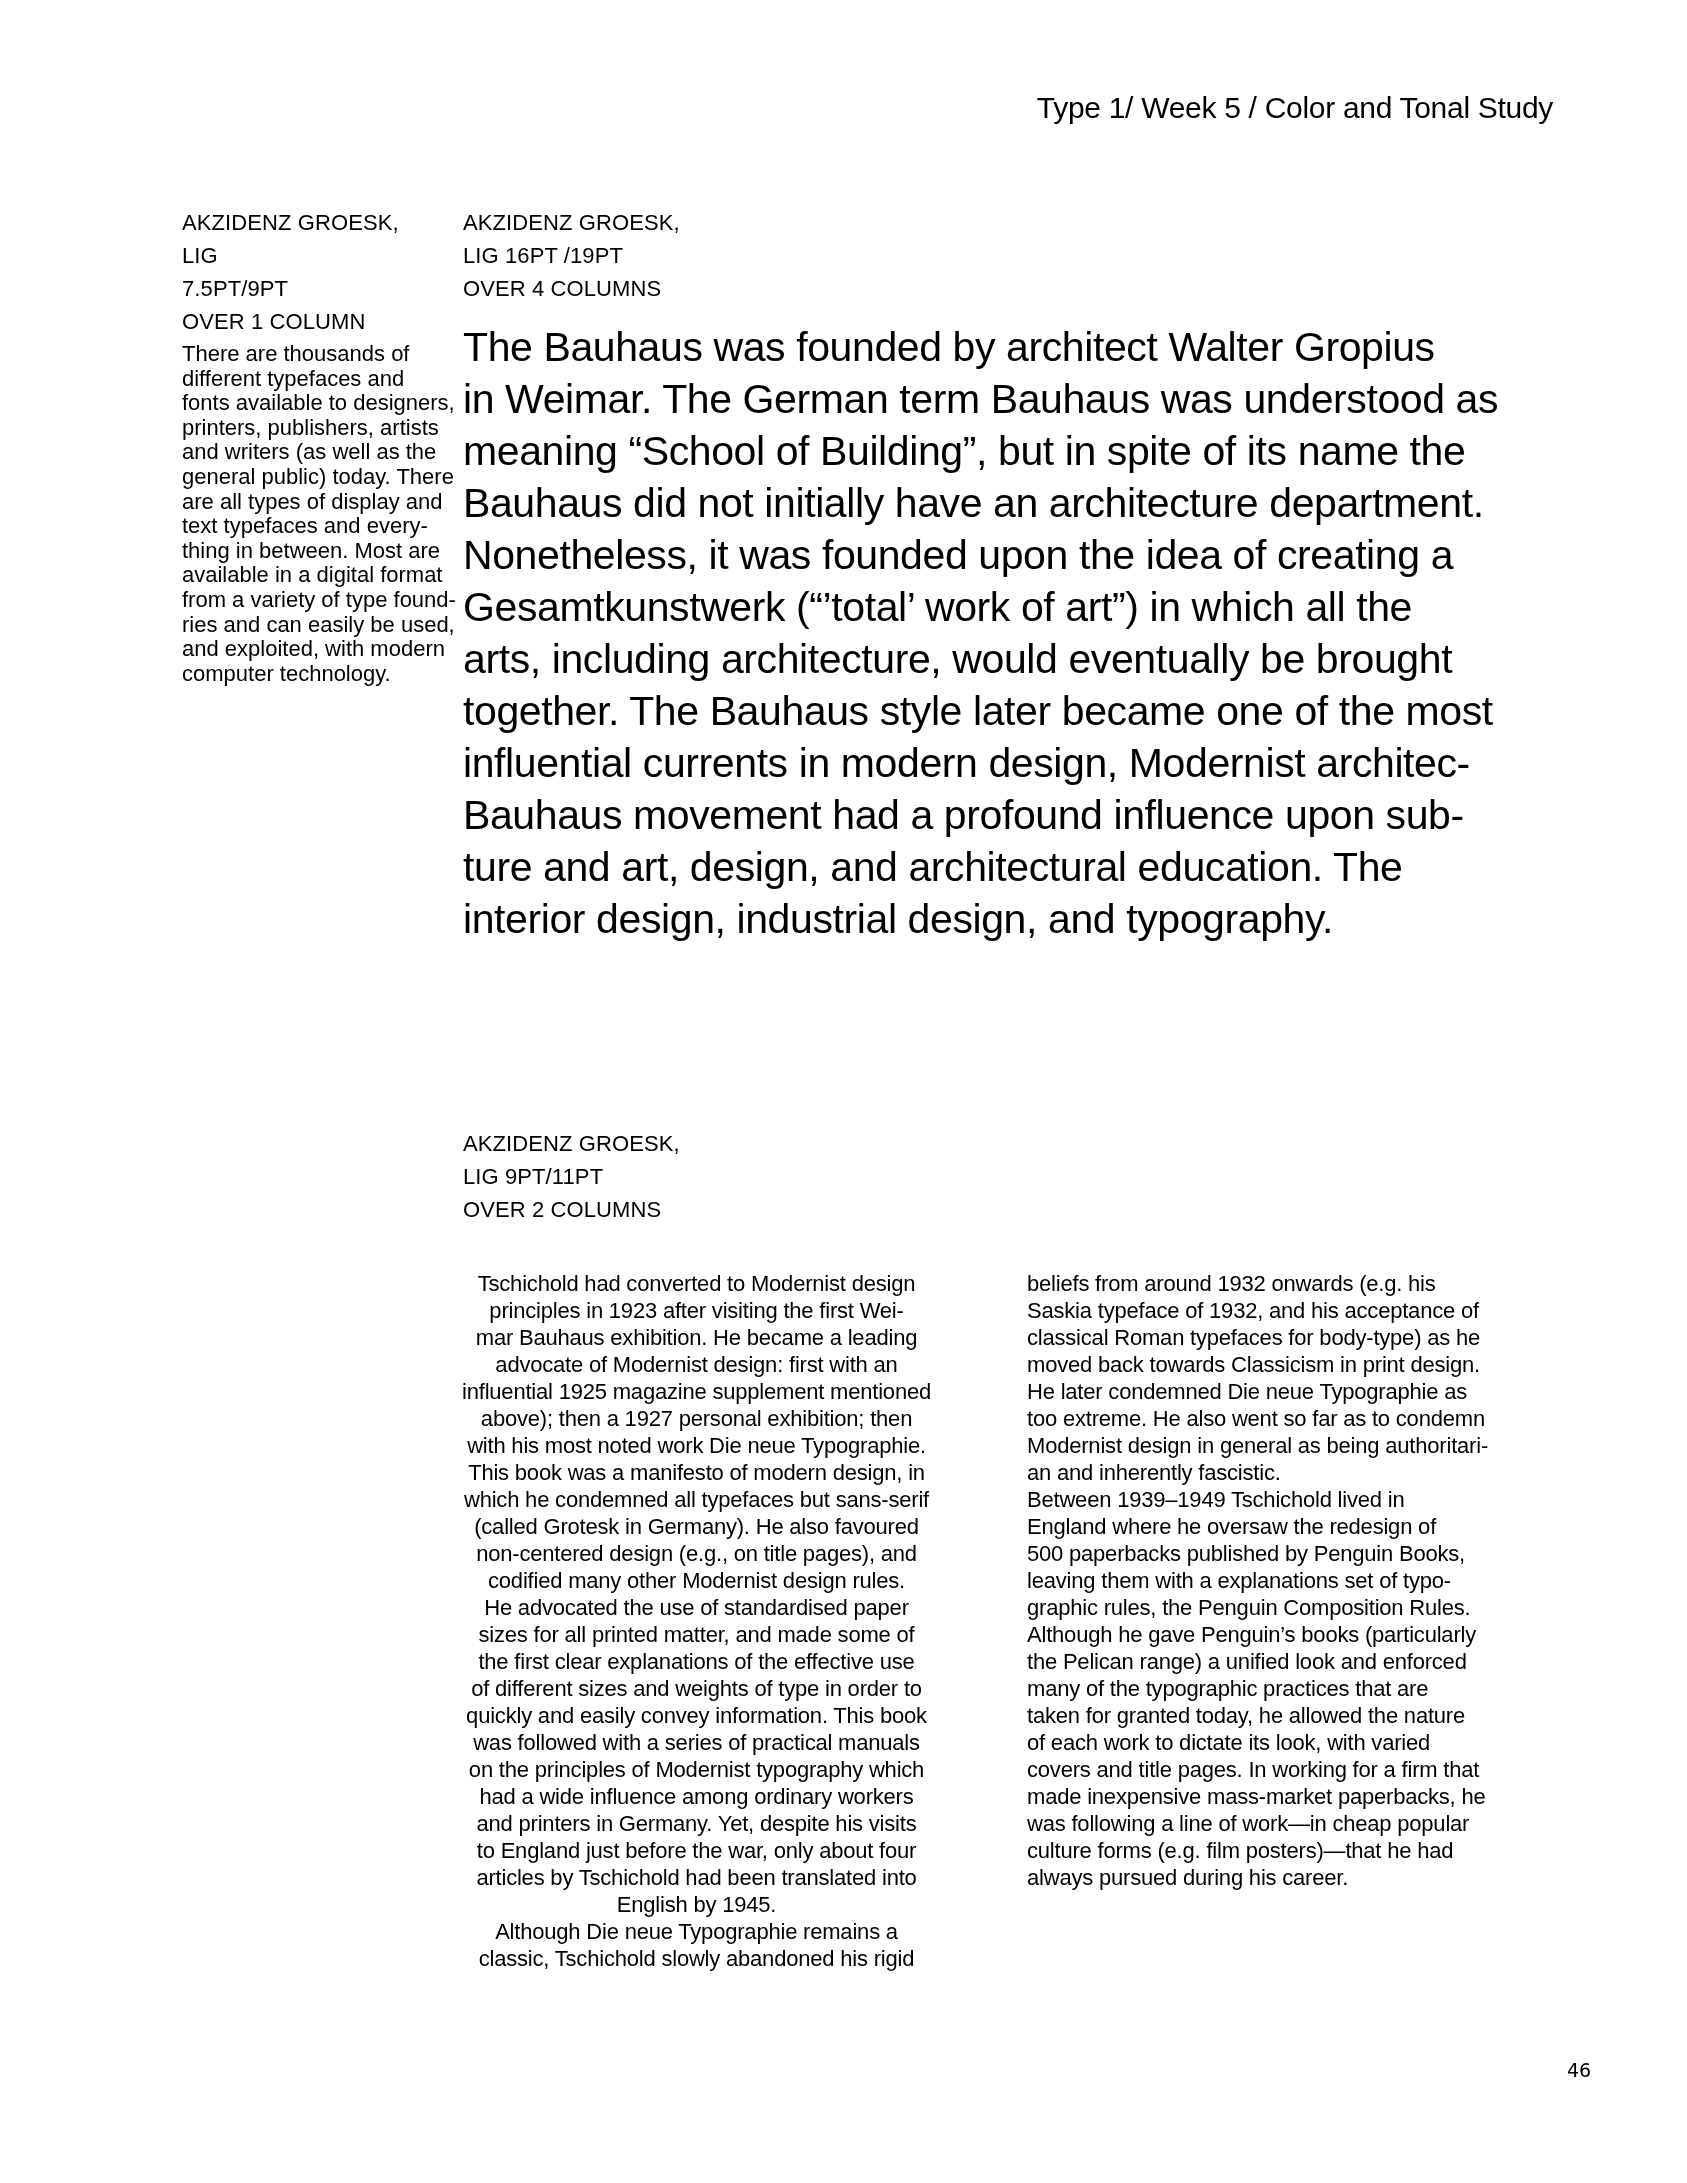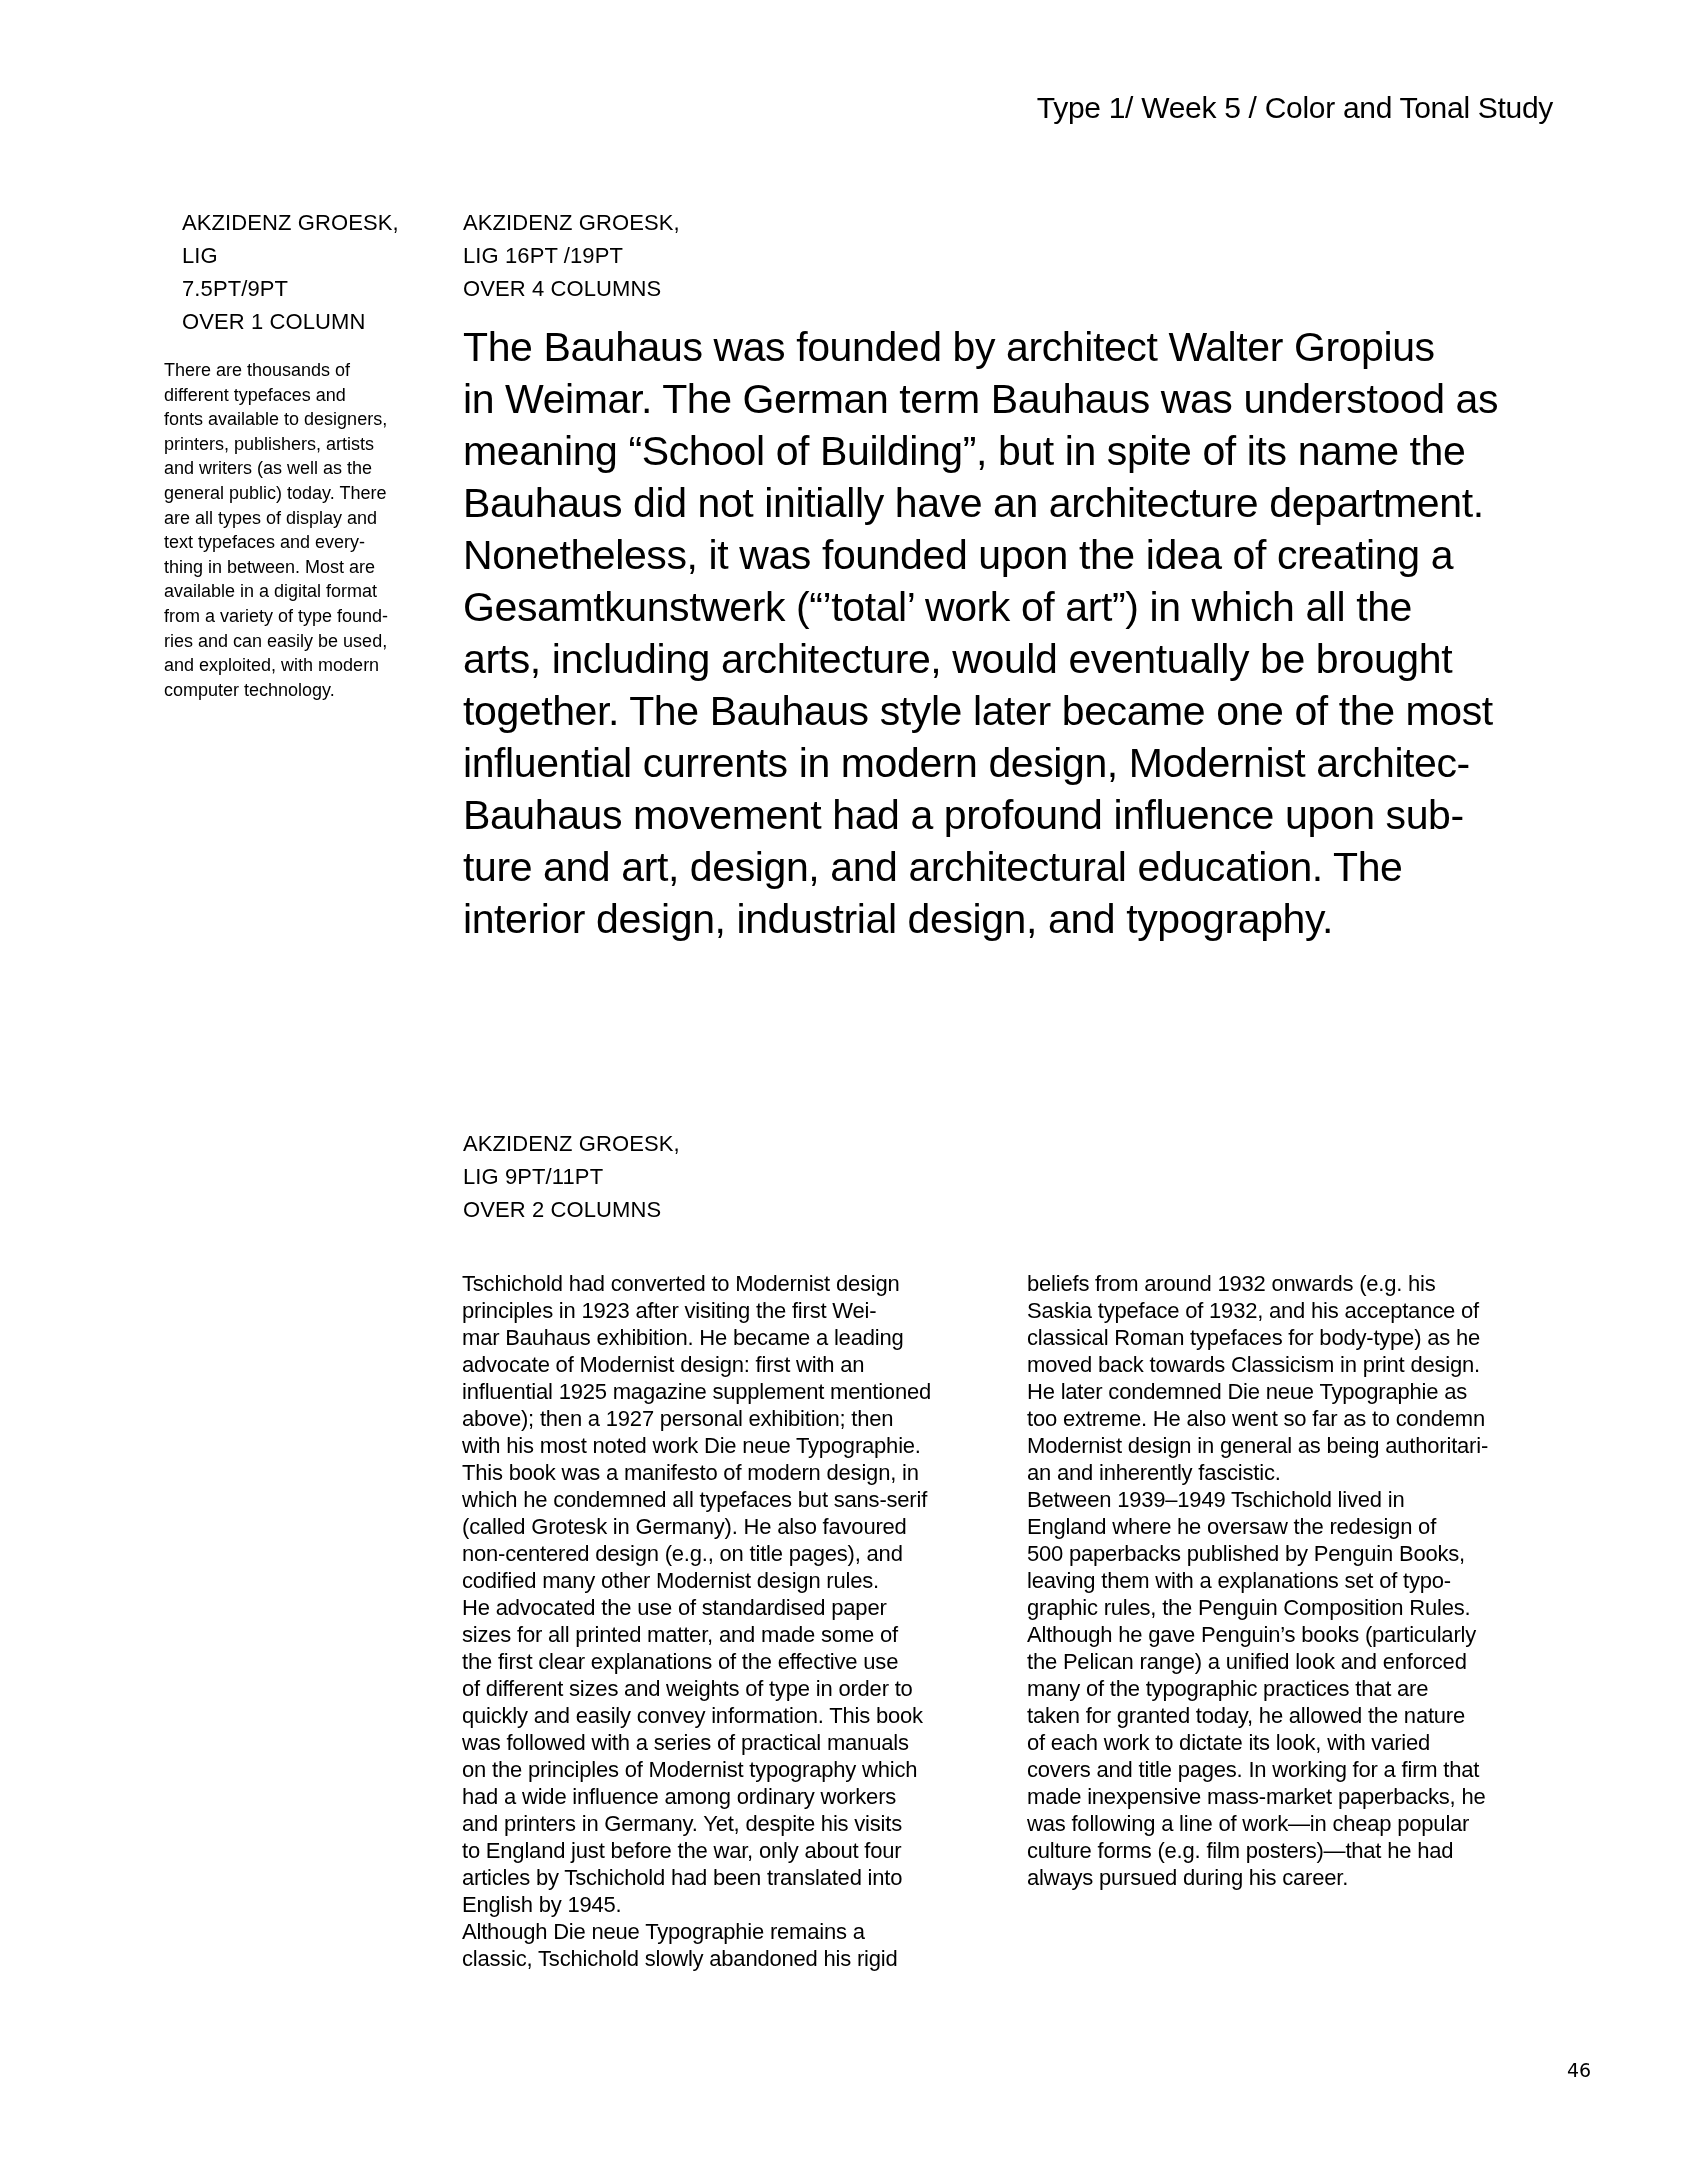--- a/index.html
+++ b/index.html
@@ -30,26 +30,25 @@
       line-height: 33px;
       letter-spacing: 0.1px;
     }
     .spec div { white-space: nowrap; }
     .spec-1 { left: 182px; top: 206px; }
     .spec-2 { left: 463px; top: 206px; }
     .spec-3 { left: 463px; top: 1127px; }
 
     .small-body {
       position: absolute;
-      left: 164px;
+      left: 182px;
       top: 342px;
       width: 265px;
-      font-size: 18px;
+      font-size: 22px;
       line-height: 24.6px;
-      margin-top: 16px;
     }
     .small-body div { white-space: nowrap; }
 
     .large-body {
       position: absolute;
       left: 463px;
       top: 321px;
       font-size: 41px;
       line-height: 52px;
       letter-spacing: -0.4px;
@@ -57,21 +56,21 @@
     .large-body div { white-space: nowrap; }
 
     .col {
       position: absolute;
       top: 1270px;
       font-size: 22px;
       line-height: 27px;
       letter-spacing: -0.2px;
     }
     .col div { white-space: nowrap; }
-    .col-left { left: 462px; }
+    .col-left { left: 462px; text-align: center; }
     .col-right { left: 1027px; }
 
     .page-number {
       position: absolute;
       left: 1567px;
       top: 2059px;
       font-size: 19px;
       font-family: "DejaVu Sans", sans-serif;
     }
   </style>

